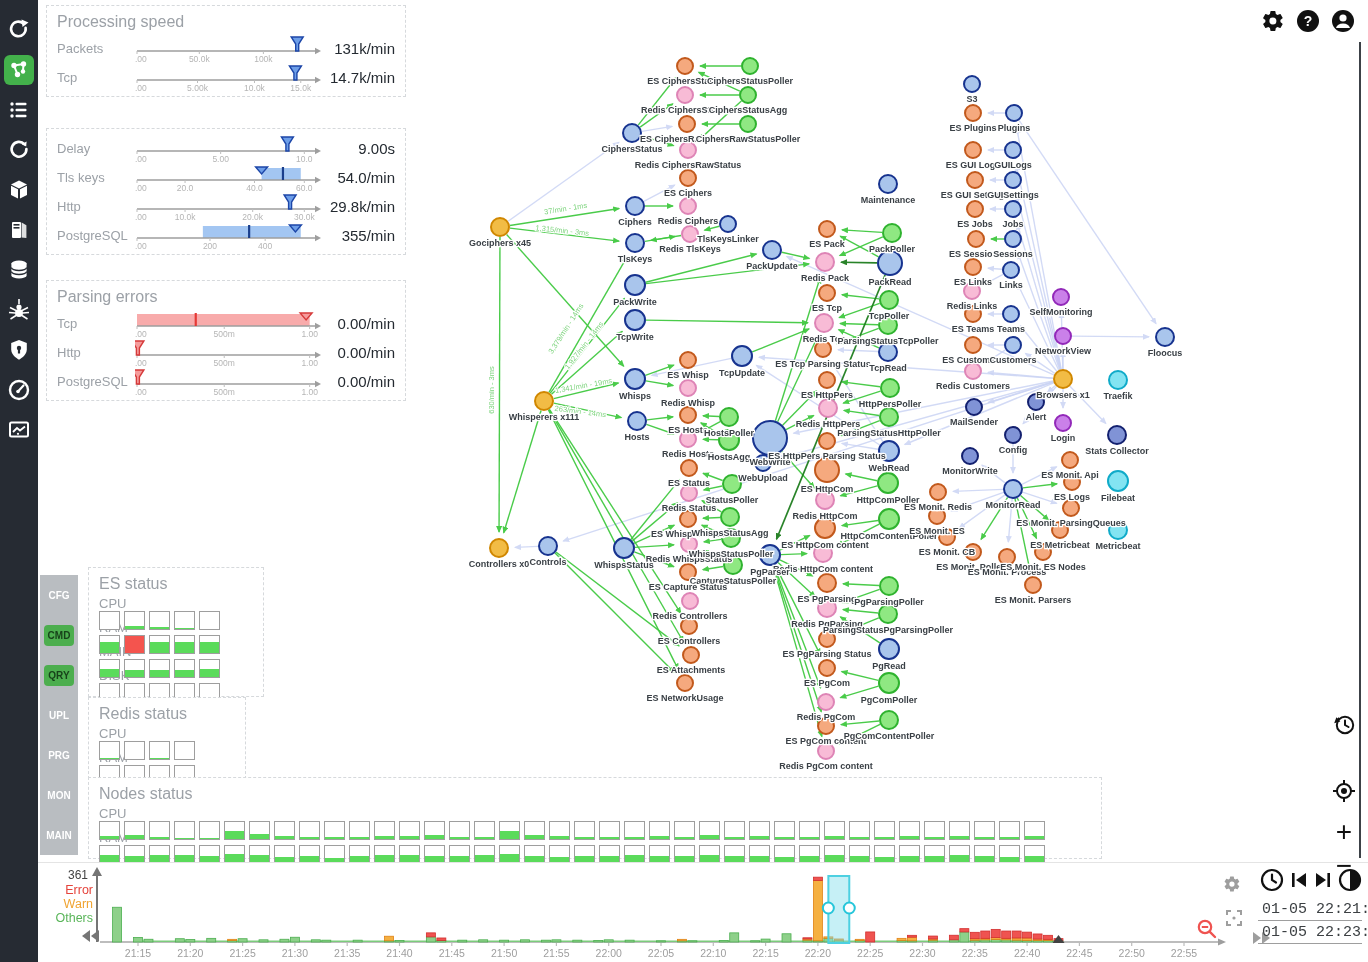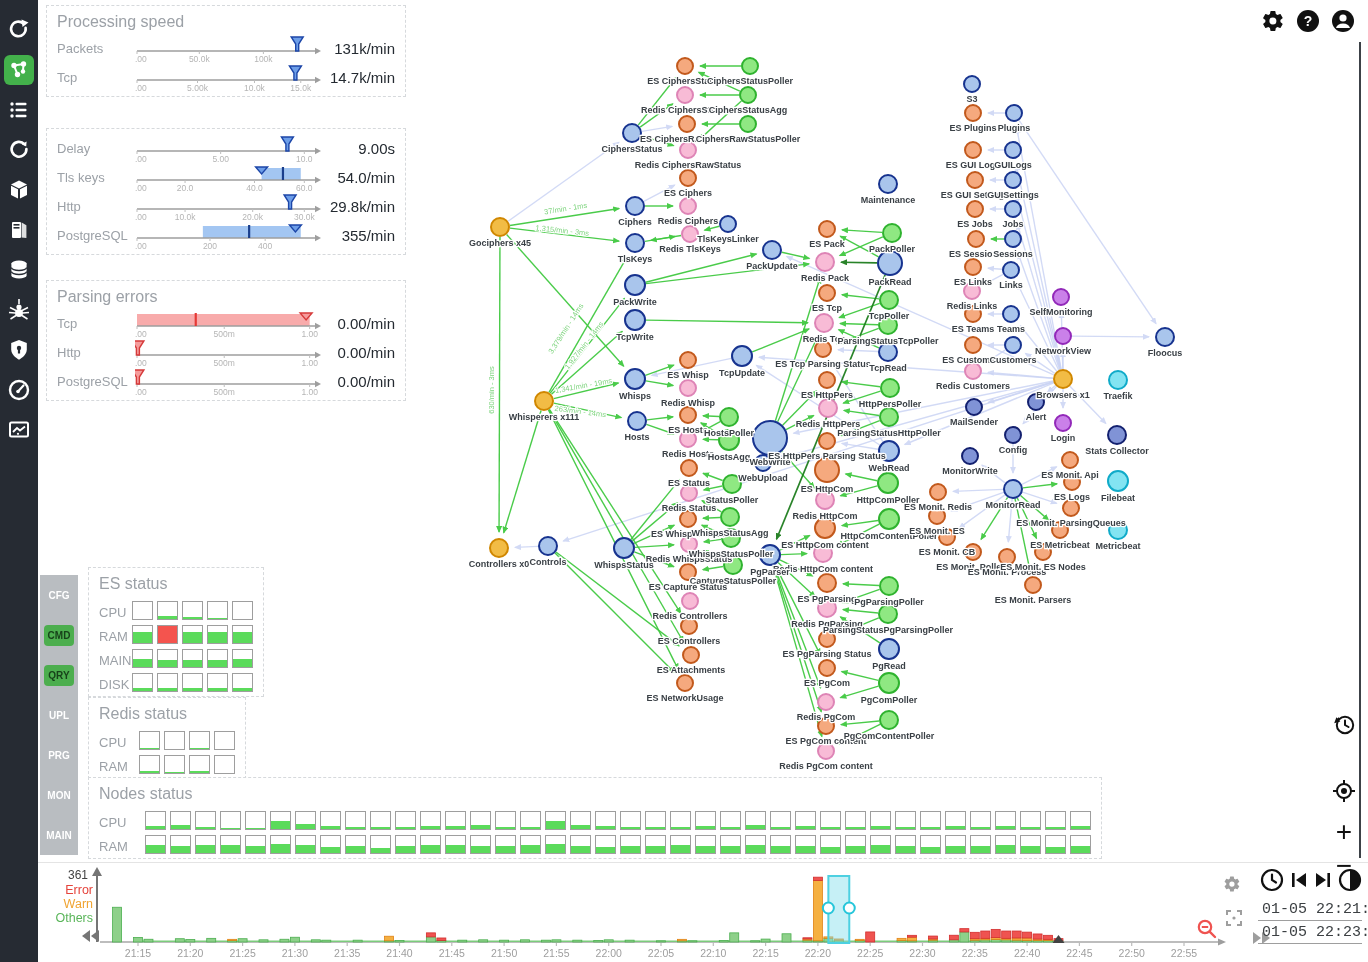--- a/index.html
+++ b/index.html
@@ -19,21 +19,21 @@
   .slabel { width:78px; font-size:13px; color:#9ca1a7; }
   .svalue { flex:1; text-align:right; font-size:15px; color:#242a31; }
 
   
   .quickstrip { position:absolute; left:40px; top:575px; width:38px; height:280px; background:#b9bdc1; z-index:25;
     display:flex; flex-direction:column; }
   .qn-item { height:40px; display:flex; align-items:center; justify-content:center; font-size:10px; font-weight:bold; color:#fff; cursor:pointer; }
   .qn-item.active span { background:#4cae4e; color:#17421a; border-radius:4px; padding:5px 4px; }
 
   
-  .stat-row { display:flex; align-items:flex-end; height:24px; }
+  .stat-row { display:flex; align-items:flex-start; height:24px;flex-direction:column; }
   .stat-label { width:52px; font-size:13px; color:#9ca1a7; }
   .boxes { display:flex; gap:4px; }
   .box { position:relative; width:21px; height:19px; border:1px solid #9e9e9e; background:#fff; overflow:hidden; }
   .box .fill { position:absolute; left:0; right:0; bottom:0; background:#5bdb5b; }
   .box .fill.red { background:#f4544e; }
 
   
   #graph-svg { position:absolute; left:0; top:0; z-index:5; }
   .edge-line { fill:none; }
   .node-label { font-size:9px; font-weight:bold; fill:#3a4046; paint-order:stroke; stroke:#ffffff; stroke-width:2.5px; text-anchor:middle; }

